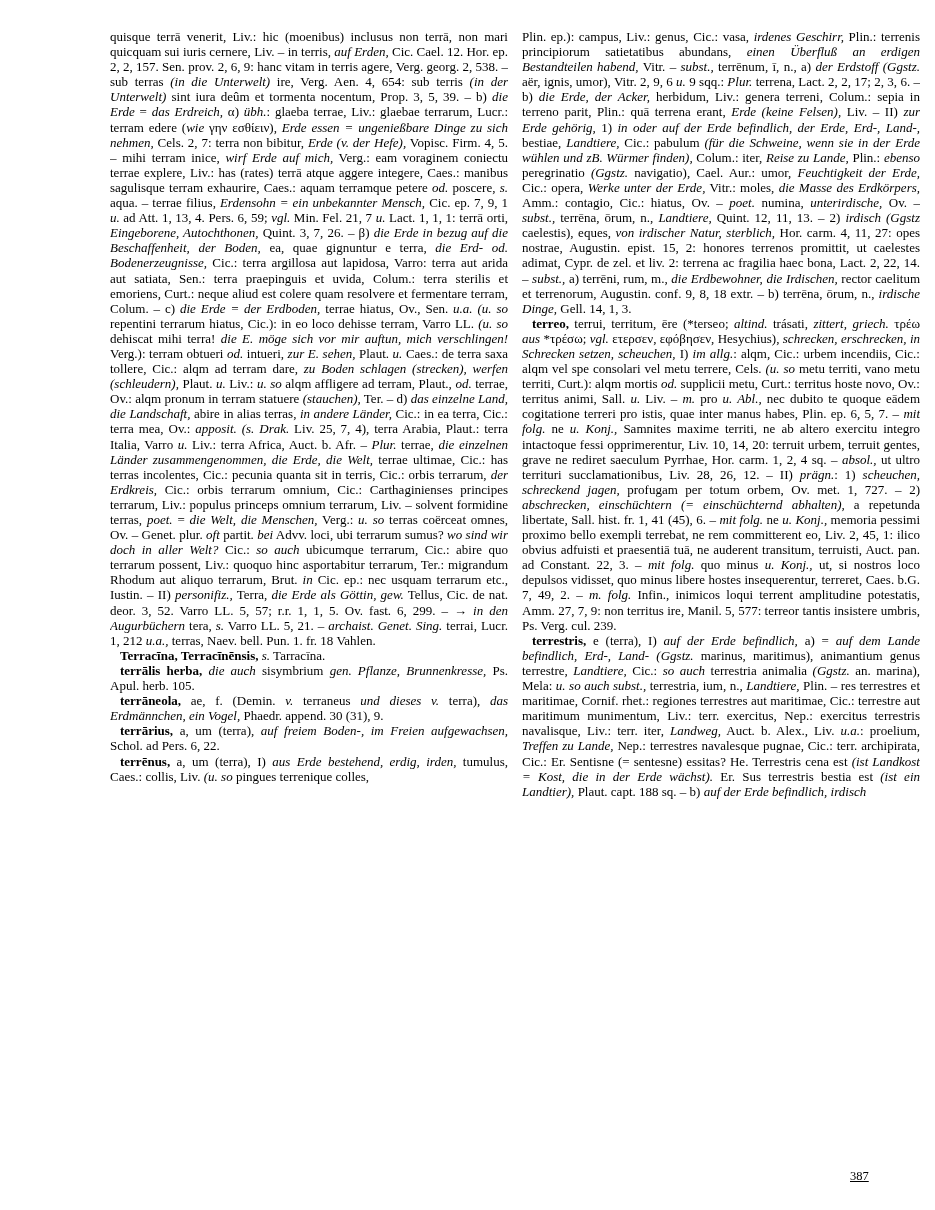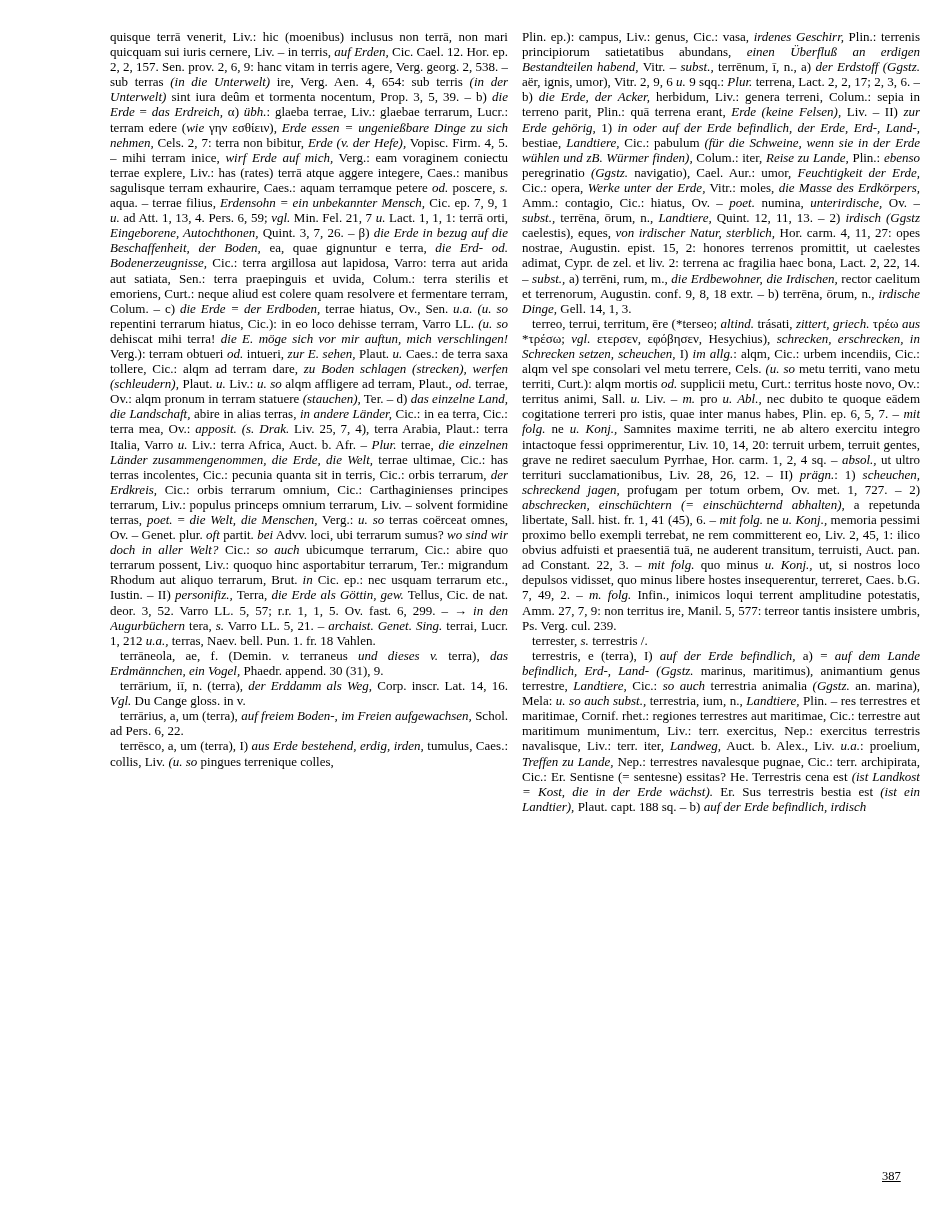--- a/index.html
+++ b/index.html
@@ -11,33 +11,33 @@
   .col{
     position:absolute;top:29px;width:398px;height:1140px;overflow:hidden;
     text-align:justify;font-size:13px;line-height:15.1px;
     -webkit-hyphens:auto;hyphens:auto;
   }
   #col-left{left:110px;}
   #col-right{left:522px;}
   p.entry{margin:0;padding:0;}
   p.entry.indent{text-indent:10px;}
   .ri{font-style:italic;}
-  .rb{font-weight:normal;}
+  .rb{font-weight:bold;}
   .rbi{font-weight:normal;font-style:italic;}
-  .page-number{position:absolute;left:882px;top:1169px;font-size:12.5px;text-decoration:underline;}
+  .page-number{position:absolute;left:850px;top:1169px;font-size:12.5px;text-decoration:underline;}
 </style>
 </head>
 <body>
 
 <div id="col-left" class="col">
     <p class="entry"><span class="rn">quisque terrā venerit, Liv.: hic (moenibus) inclusus non terrā, non mari quicquam sui iuris cernere, Liv. – in terris, </span><span class="ri">auf Erden,</span><span class="rn"> Cic. Cael. 12. Hor. ep. 2, 2, 157. Sen. prov. 2, 6, 9: hanc vitam in terris agere, Verg. georg. 2, 538. – sub terras </span><span class="ri">(in die Unterwelt)</span><span class="rn"> ire, Verg. Aen. 4, 654: sub terris </span><span class="ri">(in der Unterwelt)</span><span class="rn"> sint iura deûm et tormenta nocentum, Prop. 3, 5, 39. – b) </span><span class="ri">die Erde</span><span class="rn"> = </span><span class="ri">das </span><span class="rbi">Erdreich,</span><span class="rn"> α) </span><span class="ri">übh.</span><span class="rn">: glaeba terrae, Liv.: glaebae terrarum, Lucr.: terram edere (</span><span class="ri">wie</span><span class="rn"> γην εσθίειν), </span><span class="ri">Erde essen = ungenießbare Dinge zu sich nehmen,</span><span class="rn"> Cels. 2, 7: terra non bibitur, </span><span class="ri">Erde (v. der Hefe),</span><span class="rn"> Vopisc. Firm. 4, 5. – mihi terram inice, </span><span class="ri">wirf Erde auf mich,</span><span class="rn"> Verg.: eam voraginem coniectu terrae explere, Liv.: has (rates) terrā atque aggere integere, Caes.: manibus sagulisque terram exhaurire, Caes.: aquam terramque petere </span><span class="ri">od.</span><span class="rn"> poscere, </span><span class="ri">s.</span><span class="rn"> aqua. – terrae filius, </span><span class="ri">Erdensohn = ein unbekannter Mensch,</span><span class="rn"> Cic. ep. 7, 9, 1 </span><span class="ri">u.</span><span class="rn"> ad Att. 1, 13, 4. Pers. 6, 59; </span><span class="ri">vgl.</span><span class="rn"> Min. Fel. 21, 7 </span><span class="ri">u.</span><span class="rn"> Lact. 1, 1, 1: terrā orti, </span><span class="ri">Eingeborene, Autochthonen,</span><span class="rn"> Quint. 3, 7, 26. – β) </span><span class="ri">die </span><span class="rbi">Erde</span><span class="ri"> in bezug auf die Beschaffenheit, der </span><span class="rbi">Boden,</span><span class="rn"> ea, quae gignuntur e terra, </span><span class="ri">die Erd- od. Bodenerzeugnisse,</span><span class="rn"> Cic.: terra argillosa aut lapidosa, Varro: terra aut arida aut satiata, Sen.: terra praepinguis et uvida, Colum.: terra sterilis et emoriens, Curt.: neque aliud est colere quam resolvere et fermentare terram, Colum. – c) </span><span class="ri">die </span><span class="rbi">Erde</span><span class="ri"> = der </span><span class="rbi">Erdboden,</span><span class="rn"> terrae hiatus, Ov., Sen. </span><span class="ri">u.a. (u. so</span><span class="rn"> repentini terrarum hiatus, Cic.): in eo loco dehisse terram, Varro LL. </span><span class="ri">(u. so</span><span class="rn"> dehiscat mihi terra! </span><span class="ri">die E. möge sich vor mir auftun, mich verschlingen!</span><span class="rn"> Verg.): terram obtueri </span><span class="ri">od.</span><span class="rn"> intueri, </span><span class="ri">zur E. sehen,</span><span class="rn"> Plaut. </span><span class="ri">u.</span><span class="rn"> Caes.: de terra saxa tollere, Cic.: alqm ad terram dare, </span><span class="ri">zu Boden schlagen (strecken), werfen (schleudern),</span><span class="rn"> Plaut. </span><span class="ri">u.</span><span class="rn"> Liv.: </span><span class="ri">u. so</span><span class="rn"> alqm affligere ad terram, Plaut., </span><span class="ri">od.</span><span class="rn"> terrae, Ov.: alqm pronum in terram statuere </span><span class="ri">(stauchen),</span><span class="rn"> Ter. – d) </span><span class="ri">das einzelne </span><span class="rbi">Land,</span><span class="ri"> die </span><span class="rbi">Landschaft,</span><span class="rn"> abire in alias terras, </span><span class="ri">in andere Länder,</span><span class="rn"> Cic.: in ea terra, Cic.: terra mea, Ov.: </span><span class="ri">apposit. (s. Drak.</span><span class="rn"> Liv. 25, 7, 4), terra Arabia, Plaut.: terra Italia, Varro </span><span class="ri">u.</span><span class="rn"> Liv.: terra Africa, Auct. b. Afr. – </span><span class="ri">Plur.</span><span class="rn"> terrae, </span><span class="ri">die einzelnen Länder zusammengenommen, die </span><span class="rbi">Erde,</span><span class="ri"> die </span><span class="rbi">Welt,</span><span class="rn"> terrae ultimae, Cic.: has terras incolentes, Cic.: pecunia quanta sit in terris, Cic.: orbis terrarum, </span><span class="ri">der Erdkreis,</span><span class="rn"> Cic.: orbis terrarum omnium, Cic.: Carthaginienses principes terrarum, Liv.: populus princeps omnium terrarum, Liv. – solvent formidine terras, </span><span class="ri">poet.</span><span class="rn"> = </span><span class="ri">die Welt, die Menschen,</span><span class="rn"> Verg.: </span><span class="ri">u. so</span><span class="rn"> terras coërceat omnes, Ov. – Genet. plur. </span><span class="ri">oft</span><span class="rn"> partit. </span><span class="ri">bei</span><span class="rn"> Advv. loci, ubi terrarum sumus? </span><span class="ri">wo sind wir doch in aller Welt?</span><span class="rn"> Cic.: </span><span class="ri">so auch</span><span class="rn"> ubicumque terrarum, Cic.: abire quo terrarum possent, Liv.: quoquo hinc asportabitur terrarum, Ter.: migrandum Rhodum aut aliquo terrarum, Brut. </span><span class="ri">in</span><span class="rn"> Cic. ep.: nec usquam terrarum etc., Iustin. – II) </span><span class="ri">personifiz.,</span><span class="rn"> Terra, </span><span class="ri">die Erde als Göttin, gew.</span><span class="rn"> Tellus, Cic. de nat. deor. 3, 52. Varro LL. 5, 57; r.r. 1, 1, 5. Ov. fast. 6, 299. – → </span><span class="ri">in den Augurbüchern</span><span class="rn"> tera, </span><span class="ri">s.</span><span class="rn"> Varro LL. 5, 21. – </span><span class="ri">archaist. Genet. Sing.</span><span class="rn"> terrai, Lucr. 1, 212 </span><span class="ri">u.a.,</span><span class="rn"> terras, Naev. bell. Pun. 1. fr. 18 Vahlen.</span></p>
+    <p class="entry indent"><span class="rb">Terracīna, Terracīnēnsis,</span><span class="ri"> s.</span><span class="rn"> Tarracīna.</span></p>
+    <p class="entry indent"><span class="rb">terrālis herba,</span><span class="ri"> die auch</span><span class="rn"> sisymbrium </span><span class="ri">gen. Pflanze, </span><span class="rbi">Brunnenkresse,</span><span class="rn"> Ps. Apul. herb. 105.</span></p>
     <p class="entry indent"><span class="rb">terrāneola,</span><span class="rn"> ae, f. (Demin. </span><span class="ri">v.</span><span class="rn"> terraneus </span><span class="ri">und dieses v.</span><span class="rn"> terra), </span><span class="ri">das </span><span class="rbi">Erdmännchen,</span><span class="ri"> ein Vogel,</span><span class="rn"> Phaedr. append. 30 (31), 9.</span></p>
-    <p class="entry indent"><span class="rb">terrārium,</span><span class="rn"> iī, n. (terra), </span><span class="ri">der </span><span class="rbi">Erddamm</span><span class="ri"> als Weg,</span><span class="rn"> Corp. inscr. Lat. 14, 16. </span><span class="ri">Vgl.</span><span class="rn"> Du Cange gloss. in v.</span></p>
     <p class="entry indent"><span class="rb">terrārius,</span><span class="rn"> a, um (terra), </span><span class="rbi">auf freiem Boden-, im Freien aufgewachsen,</span><span class="rn"> Schol. ad Pers. 6, 22.</span></p>
-    <p class="entry indent"><span class="rb">terrēsco,</span><span class="rn"> a, um (terra), I) </span><span class="rbi">aus Erde bestehend, erdig, irden,</span><span class="rn"> tumulus, Caes.: collis, Liv. </span><span class="ri">(u. so</span><span class="rn"> pingues terrenique colles,</span></p>
+    <p class="entry indent"><span class="rb">terrēnus,</span><span class="rn"> a, um (terra), I) </span><span class="rbi">aus Erde bestehend, erdig, irden,</span><span class="rn"> tumulus, Caes.: collis, Liv. </span><span class="ri">(u. so</span><span class="rn"> pingues terrenique colles,</span></p>
   </div>
 <div id="col-right" class="col">
     <p class="entry"><span class="rn">Plin. ep.): campus, Liv.: genus, Cic.: vasa, </span><span class="ri">irdenes Geschirr,</span><span class="rn"> Plin.: terrenis principiorum satietatibus abundans, </span><span class="ri">einen Überfluß an erdigen Bestandteilen habend,</span><span class="rn"> Vitr. – </span><span class="ri">subst.,</span><span class="rn"> terrēnum, ī, n., a) </span><span class="ri">der </span><span class="rbi">Erdstoff</span><span class="ri"> (Ggstz.</span><span class="rn"> aër, ignis, umor), Vitr. 2, 9, 6 </span><span class="ri">u.</span><span class="rn"> 9 sqq.: </span><span class="ri">Plur.</span><span class="rn"> terrena, Lact. 2, 2, 17; 2, 3, 6. – b) </span><span class="ri">die </span><span class="rbi">Erde,</span><span class="ri"> der </span><span class="rbi">Acker,</span><span class="rn"> herbidum, Liv.: genera terreni, Colum.: sepia in terreno parit, Plin.: quā terrena erant, </span><span class="ri">Erde (keine Felsen),</span><span class="rn"> Liv. – II) </span><span class="rbi">zur Erde gehörig,</span><span class="rn"> 1) </span><span class="ri">in oder</span><span class="rbi"> auf der Erde befindlich, der Erde, Erd-, Land-,</span><span class="rn"> bestiae, </span><span class="ri">Landtiere,</span><span class="rn"> Cic.: pabulum </span><span class="ri">(für die Schweine, wenn sie in der Erde wühlen und zB. Würmer finden),</span><span class="rn"> Colum.: iter, </span><span class="ri">Reise zu Lande,</span><span class="rn"> Plin.: </span><span class="ri">ebenso</span><span class="rn"> peregrinatio </span><span class="ri">(Ggstz.</span><span class="rn"> navigatio), Cael. Aur.: umor, </span><span class="ri">Feuchtigkeit der Erde,</span><span class="rn"> Cic.: opera, </span><span class="ri">Werke unter der Erde,</span><span class="rn"> Vitr.: moles, </span><span class="ri">die Masse des Erdkörpers,</span><span class="rn"> Amm.: contagio, Cic.: hiatus, Ov. – </span><span class="ri">poet.</span><span class="rn"> numina, </span><span class="ri">unterirdische,</span><span class="rn"> Ov. – </span><span class="ri">subst.,</span><span class="rn"> terrēna, ōrum, n., </span><span class="rbi">Landtiere,</span><span class="rn"> Quint. 12, 11, 13. – 2) </span><span class="rbi">irdisch</span><span class="ri"> (Ggstz</span><span class="rn"> caelestis), eques, </span><span class="ri">von irdischer Natur, sterblich,</span><span class="rn"> Hor. carm. 4, 11, 27: opes nostrae, Augustin. epist. 15, 2: honores terrenos promittit, ut caelestes adimat, Cypr. de zel. et liv. 2: terrena ac fragilia haec bona, Lact. 2, 22, 14. – </span><span class="ri">subst.,</span><span class="rn"> a) terrēni, rum, m., </span><span class="ri">die </span><span class="rbi">Erdbewohner,</span><span class="ri"> die </span><span class="rbi">Irdischen,</span><span class="rn"> rector caelitum et terrenorum, Augustin. conf. 9, 8, 18 extr. – b) terrēna, ōrum, n., </span><span class="rbi">irdische Dinge,</span><span class="rn"> Gell. 14, 1, 3.</span></p>
     <p class="entry indent"><span class="rb">terreo,</span><span class="rn"> terrui, territum, ēre (*terseo; </span><span class="ri">altind.</span><span class="rn"> trásati, </span><span class="ri">zittert, griech.</span><span class="rn"> τρέω </span><span class="ri">aus</span><span class="rn"> *τρέσω; </span><span class="ri">vgl.</span><span class="rn"> ετερσεν, εφόβησεν, Hesychius), </span><span class="rbi">schrecken, erschrecken, in Schrecken setzen, scheuchen,</span><span class="rn"> I) </span><span class="ri">im allg.</span><span class="rn">: alqm, Cic.: urbem incendiis, Cic.: alqm vel spe consolari vel metu terrere, Cels. </span><span class="ri">(u. so</span><span class="rn"> metu territi, vano metu territi, Curt.): alqm mortis </span><span class="ri">od.</span><span class="rn"> supplicii metu, Curt.: territus hoste novo, Ov.: territus animi, Sall. </span><span class="ri">u.</span><span class="rn"> Liv. – </span><span class="ri">m.</span><span class="rn"> pro </span><span class="ri">u. Abl.,</span><span class="rn"> nec dubito te quoque eādem cogitatione terreri pro istis, quae inter manus habes, Plin. ep. 6, 5, 7. – </span><span class="ri">mit folg.</span><span class="rn"> ne </span><span class="ri">u. Konj.,</span><span class="rn"> Samnites maxime territi, ne ab altero exercitu integro intactoque fessi opprimerentur, Liv. 10, 14, 20: terruit urbem, terruit gentes, grave ne rediret saeculum Pyrrhae, Hor. carm. 1, 2, 4 sq. – </span><span class="ri">absol.,</span><span class="rn"> ut ultro territuri succlamationibus, Liv. 28, 26, 12. – II) </span><span class="ri">prägn.</span><span class="rn">: 1) </span><span class="rbi">scheuchen,</span><span class="ri"> schreckend </span><span class="rbi">jagen,</span><span class="rn"> profugam per totum orbem, Ov. met. 1, 727. – 2) </span><span class="rbi">abschrecken, einschüchtern</span><span class="ri"> (= einschüchternd abhalten),</span><span class="rn"> a repetunda libertate, Sall. hist. fr. 1, 41 (45), 6. – </span><span class="ri">mit folg.</span><span class="rn"> ne </span><span class="ri">u. Konj.,</span><span class="rn"> memoria pessimi proximo bello exempli terrebat, ne rem committerent eo, Liv. 2, 45, 1: ilico obvius adfuisti et praesentiā tuā, ne auderent transitum, terruisti, Auct. pan. ad Constant. 22, 3. – </span><span class="ri">mit folg.</span><span class="rn"> quo minus </span><span class="ri">u. Konj.,</span><span class="rn"> ut, si nostros loco depulsos vidisset, quo minus libere hostes insequerentur, terreret, Caes. b.G. 7, 49, 2. – </span><span class="ri">m. folg.</span><span class="rn"> Infin., inimicos loqui terrent amplitudine potestatis, Amm. 27, 7, 9: non territus ire, Manil. 5, 577: terreor tantis insistere umbris, Ps. Verg. cul. 239.</span></p>
-    <p class="entry indent"><span class="rb">terrester,</span><span class="ri"> s.</span><span class="rn"> terrestris /.</span></p>
     <p class="entry indent"><span class="rb">terrestris,</span><span class="rn"> e (terra), I) </span><span class="rbi">auf der Erde befindlich,</span><span class="rn"> a) = </span><span class="rbi">auf dem Lande befindlich, Erd-, Land-</span><span class="ri"> (Ggstz.</span><span class="rn"> marinus, maritimus), animantium genus terrestre, </span><span class="ri">Landtiere,</span><span class="rn"> Cic.: </span><span class="ri">so auch</span><span class="rn"> terrestria animalia </span><span class="ri">(Ggstz.</span><span class="rn"> an. marina), Mela: </span><span class="ri">u. so auch subst.,</span><span class="rn"> terrestria, ium, n., </span><span class="ri">Landtiere,</span><span class="rn"> Plin. – res terrestres et maritimae, Cornif. rhet.: regiones terrestres aut maritimae, Cic.: terrestre aut maritimum munimentum, Liv.: terr. exercitus, Nep.: exercitus terrestris navalisque, Liv.: terr. iter, </span><span class="ri">Landweg,</span><span class="rn"> Auct. b. Alex., Liv. </span><span class="ri">u.a.</span><span class="rn">: proelium, </span><span class="ri">Treffen zu Lande,</span><span class="rn"> Nep.: terrestres navalesque pugnae, Cic.: terr. archipirata, Cic.: Er. Sentisne (= sentesne) essitas? He. Terrestris cena est </span><span class="ri">(ist Landkost = Kost, die in der Erde wächst).</span><span class="rn"> Er. Sus terrestris bestia est </span><span class="ri">(ist ein Landtier),</span><span class="rn"> Plaut. capt. 188 sq. – b) </span><span class="rbi">auf der Erde befindlich, irdisch</span></p>
   </div>
 <div class="page-number">387</div>
 
 </body></html>

